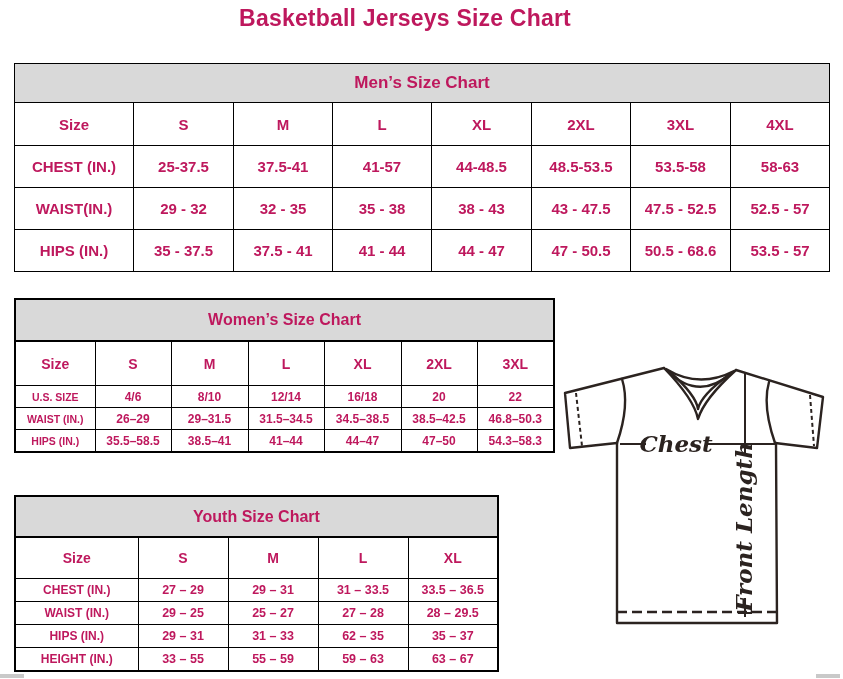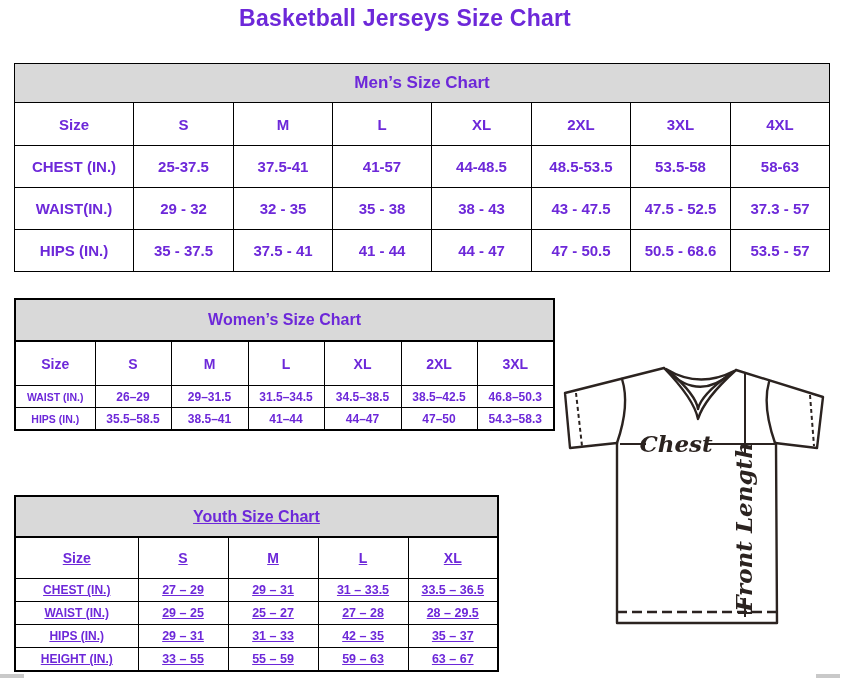--- a/index.html
+++ b/index.html
@@ -1,18 +1,18 @@
 <!DOCTYPE html>
 <html><head>
 <meta charset="utf-8">
 <style>
   html,body { margin:0; padding:0; background:#ffffff; }
   .page {
     position:relative; width:843px; height:679px; background:#ffffff;
-    font-family:"Liberation Sans", sans-serif; color:#6d28d9; overflow:hidden;
+    font-family:"Liberation Sans", sans-serif; color:#be185d; overflow:hidden;
   }
   .title {
     position:absolute; top:5px; left:0; width:810px; text-align:center;
     font-size:23px; font-weight:bold; letter-spacing:0.2px;
   }
   table.tbl {
     position:absolute; border-collapse:collapse; table-layout:fixed;
     background:#fff;
     padding-left:36px;
   }
@@ -32,21 +32,21 @@
   
   .womens { left:14px; top:298px; width:539px; border:2px solid #000; }
   .womens td { font-size:12px; }
   .womens .tbl-title-cell { height:40px; font-size:16px; border-width:2px;text-align:center; }
   .womens .size-row td { height:43px; font-size:14px; }
   .womens .data-row td { height:21px; }
   .womens .row-label { font-size:10.5px; }
 
   
   .youth { left:14px; top:495px; width:483px; border:2px solid #000; }
-  .youth td { font-size:12.5px;text-decoration:underline; }
+  .youth td { font-size:12.5px; }
   .youth .tbl-title-cell { height:39px; font-size:16px; border-width:2px; }
   .youth .size-row td { height:40px; font-size:14px; }
   .youth .data-row td { height:22px; }
   .youth .row-label { font-size:12px; }
 
   
   .jersey { position:absolute; left:555px; top:355px; }
   .dia-text {
     font-family:"DejaVu Serif", serif; font-style:italic; font-weight:bold;
     font-size:23px; fill:#2b2320;
@@ -100,21 +100,21 @@
       <td>58-63</td>
     </tr>
     <tr class="data-row">
       <td class="row-label">WAIST(IN.)</td>
       <td>29 - 32</td>
       <td>32 - 35</td>
       <td>35 - 38</td>
       <td>38 - 43</td>
       <td>43 - 47.5</td>
       <td>47.5 - 52.5</td>
-      <td>37.3 - 57</td>
+      <td>52.5 - 57</td>
     </tr>
     <tr class="data-row">
       <td class="row-label">HIPS (IN.)</td>
       <td>35 - 37.5</td>
       <td>37.5 - 41</td>
       <td>41 - 44</td>
       <td>44 - 47</td>
       <td>47 - 50.5</td>
       <td>50.5 - 68.6</td>
       <td>53.5 - 57</td>
@@ -139,20 +139,29 @@
     <tr class="size-row">
       <td>Size</td>
       <td>S</td>
       <td>M</td>
       <td>L</td>
       <td>XL</td>
       <td>2XL</td>
       <td>3XL</td>
     </tr>
     <tr class="data-row">
+      <td class="row-label">U.S. SIZE</td>
+      <td>4/6</td>
+      <td>8/10</td>
+      <td>12/14</td>
+      <td>16/18</td>
+      <td>20</td>
+      <td>22</td>
+    </tr>
+    <tr class="data-row">
       <td class="row-label">WAIST (IN.)</td>
       <td>26–29</td>
       <td>29–31.5</td>
       <td>31.5–34.5</td>
       <td>34.5–38.5</td>
       <td>38.5–42.5</td>
       <td>46.8–50.3</td>
     </tr>
     <tr class="data-row">
       <td class="row-label">HIPS (IN.)</td>
@@ -196,21 +205,21 @@
       <td class="row-label">WAIST (IN.)</td>
       <td>29 – 25</td>
       <td>25 – 27</td>
       <td>27 – 28</td>
       <td>28 – 29.5</td>
     </tr>
     <tr class="data-row">
       <td class="row-label">HIPS (IN.)</td>
       <td>29 – 31</td>
       <td>31 – 33</td>
-      <td>42 – 35</td>
+      <td>62 – 35</td>
       <td>35 – 37</td>
     </tr>
     <tr class="data-row">
       <td class="row-label">HEIGHT (IN.)</td>
       <td>33 – 55</td>
       <td>55 – 59</td>
       <td>59 – 63</td>
       <td>63 – 67</td>
     </tr>
   </tbody>

